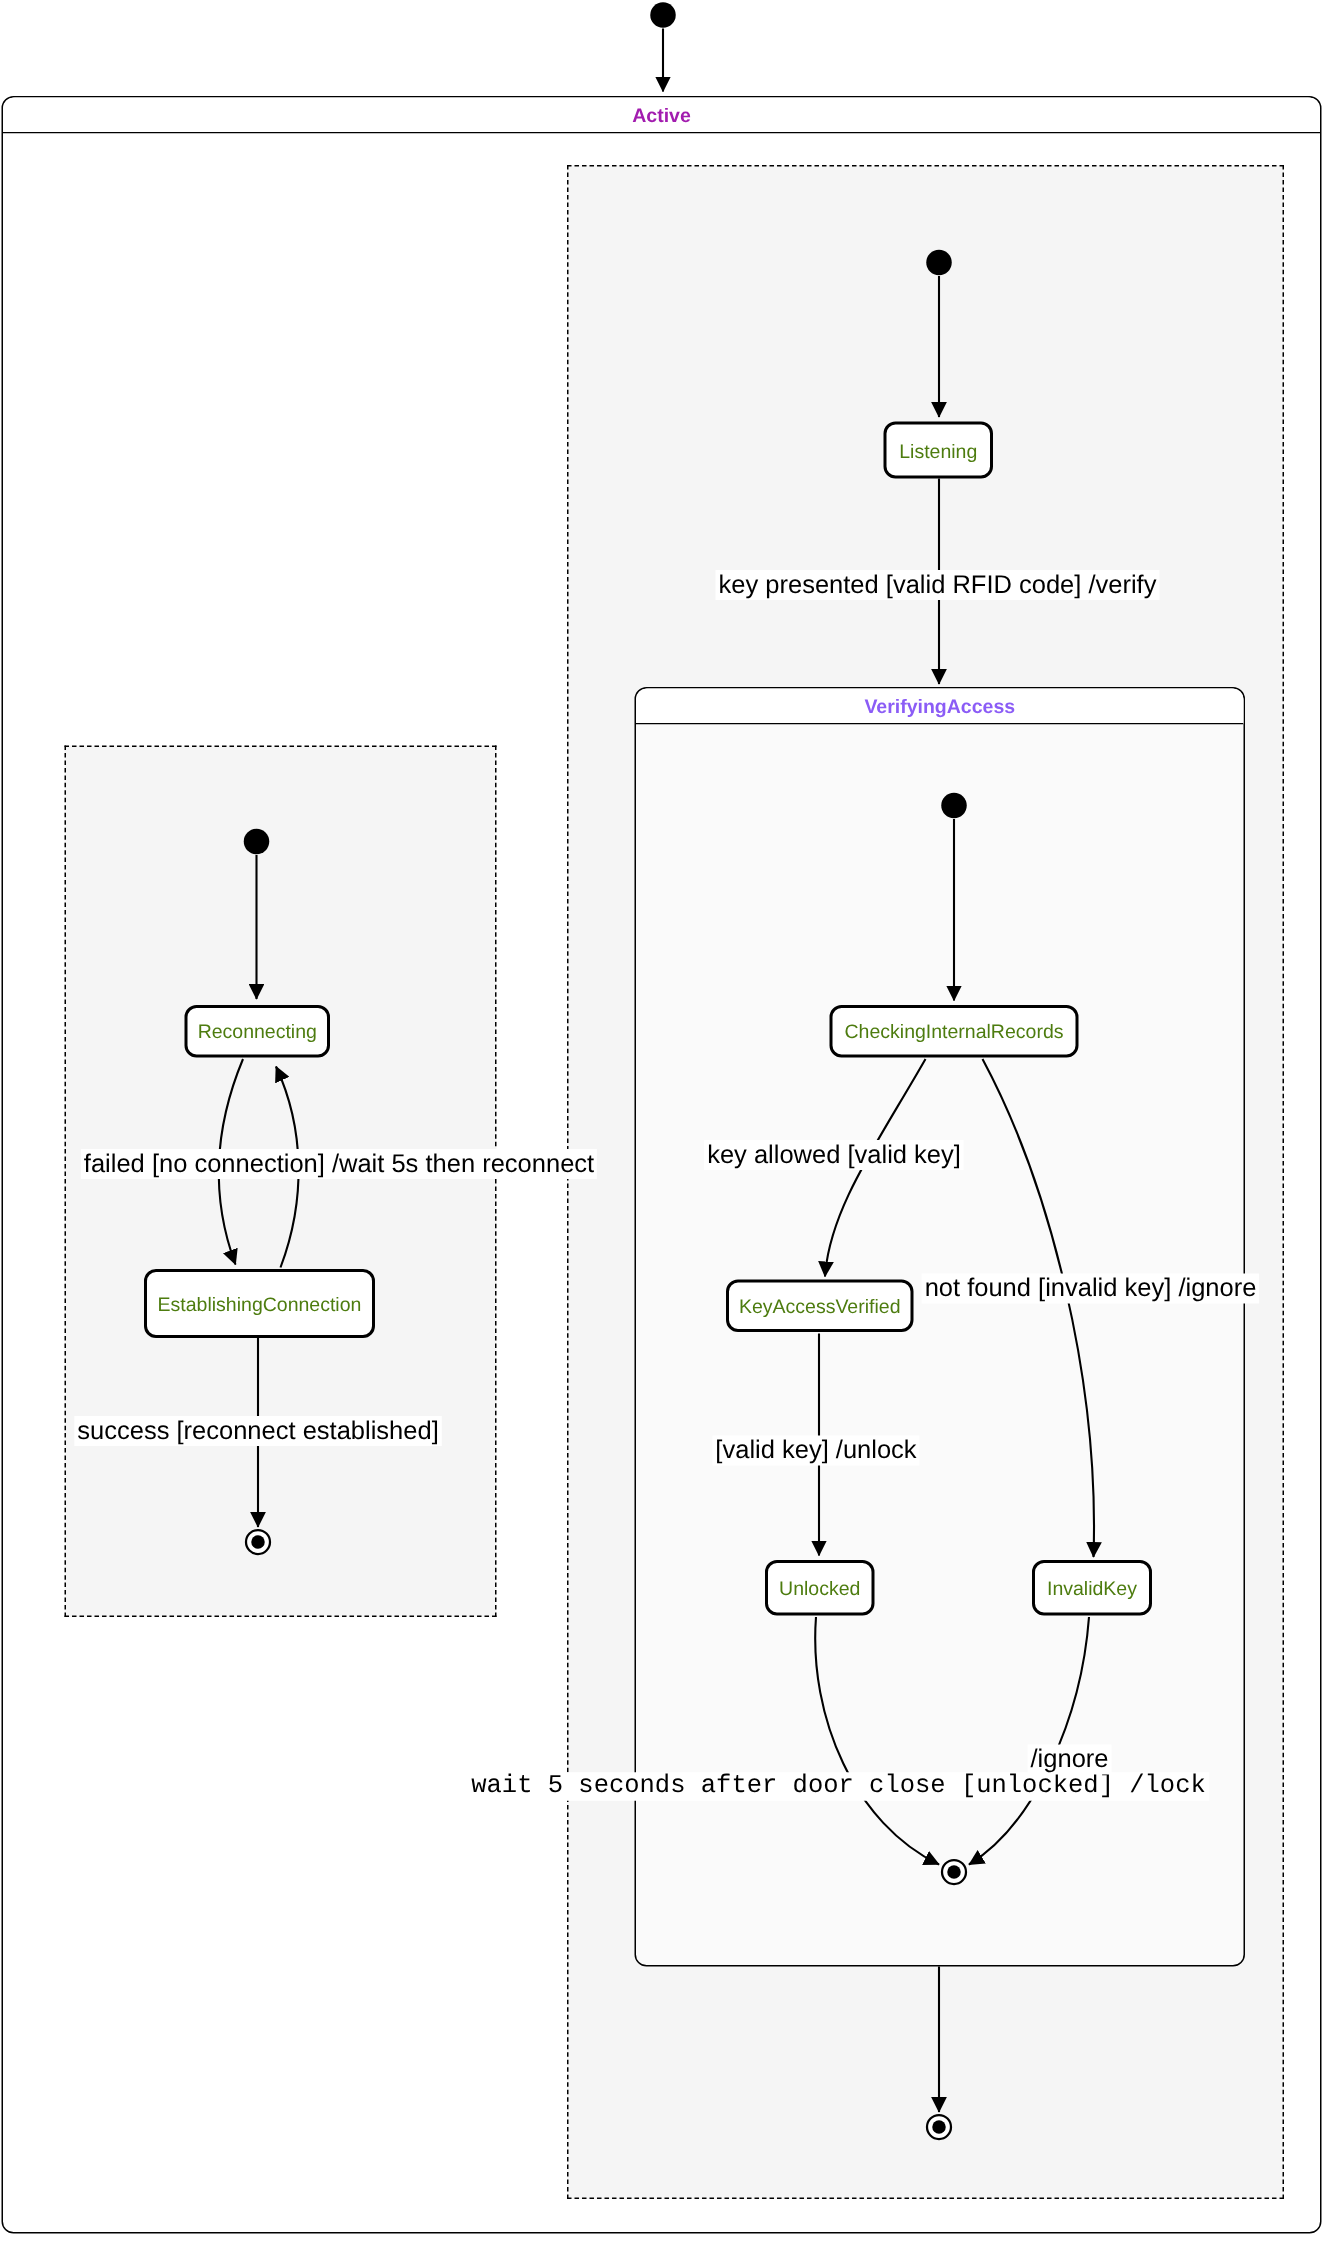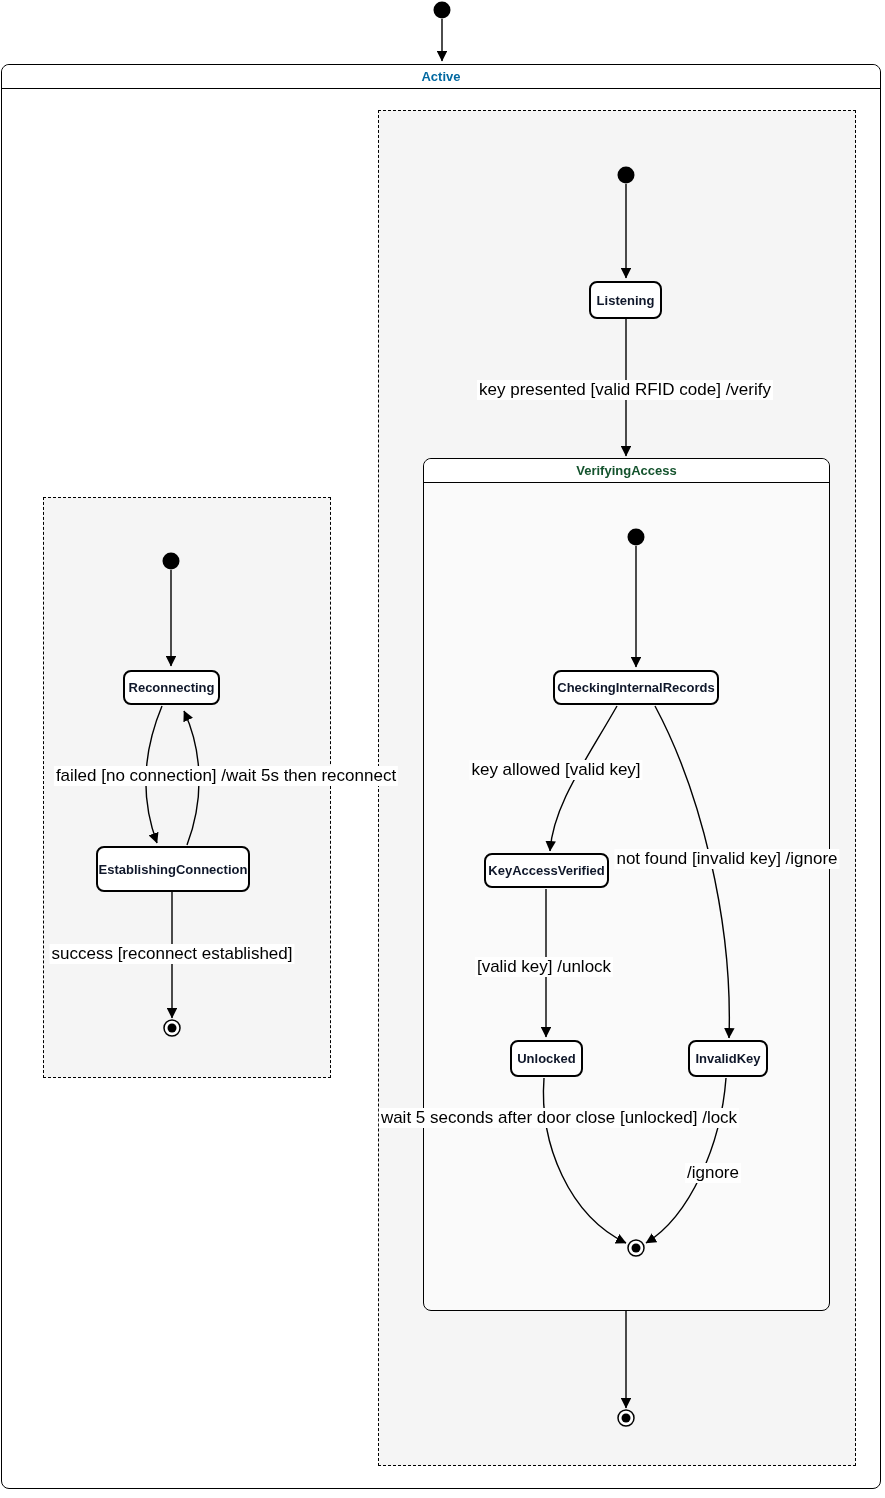--- a/index.html
+++ b/index.html
@@ -20,21 +20,21 @@
     border: 1.5px solid #000000;
     border-radius: 8px;
     box-sizing: border-box;
   }
   .active-title {
     height: 23px;
     line-height: 23px;
     text-align: center;
     font-weight: bold;
     font-size: 13px;
-    color: #0369a1;
+    color: #a21caf;
     border-bottom: 1.5px solid #000000;
     background: #ffffff;
     border-radius: 8px 8px 0 0;
   }
   
   .region {
     position: absolute;
     background: #f5f5f5;
     border: 1.7px dashed #000000;
     box-sizing: border-box;
@@ -50,21 +50,21 @@
     border: 1.5px solid #000000;
     border-radius: 8px;
     box-sizing: border-box;
   }
   .va-title {
     height: 23px;
     line-height: 23px;
     text-align: center;
     font-weight: bold;
     font-size: 13px;
-    color: #14532d;
+    color: #8b5cf6;
     border-bottom: 1.5px solid #000000;
     background: #ffffff;
     border-radius: 8px 8px 0 0;
   }
   .edges {
     position: absolute;
     left: 0; top: 0;
     width: 885px; height: 1498px;
     pointer-events: none;
   }
@@ -72,23 +72,22 @@
   .state {
     position: absolute;
     display: flex;
     align-items: center;
     justify-content: center;
     background: #ffffff;
     border: 2px solid #000000;
     border-radius: 8px;
     box-sizing: border-box;
     font-size: 13px;
-    color: #0f172a;
+    color: #4d7c0f;
     white-space: nowrap;
-    font-weight: bold;
   }
   
   .edge-label {
     position: absolute;
     transform: translate(-50%, -50%);
     background: #ffffff;
     padding: 0 2px;
     font-size: 17px;
     color: #000000;
     white-space: nowrap;
@@ -156,18 +155,18 @@
   <div class="state" style="left:484px; top:853px; width:125px; height:35px;">KeyAccessVerified</div>
   <div class="state" style="left:510px; top:1040px; width:73px; height:37px;text-align:right;">Unlocked</div>
   <div class="state" style="left:688px; top:1040px; width:80px; height:37px;">InvalidKey</div>
   <div class="state" style="left:123px; top:670px; width:97px; height:35px;">Reconnecting</div>
   <div class="state" style="left:96px; top:846px; width:154px; height:46px;">EstablishingConnection</div>
 
   <div class="edge-label" style="left:625px; top:390px;">key presented [valid RFID code] /verify</div>
   <div class="edge-label" style="left:556px; top:770px;">key allowed [valid key]</div>
   <div class="edge-label" style="left:727px; top:859px;">not found [invalid key] /ignore</div>
   <div class="edge-label" style="left:544px; top:967px;">[valid key] /unlock</div>
-  <div class="edge-label" style="left:559px; top:1118px;">wait 5 seconds after door close [unlocked] /lock</div>
+  <div class="edge-label" style="left:559px; top:1191px;font-family:Liberation Mono, monospace;">wait 5 seconds after door close [unlocked] /lock</div>
   <div class="edge-label" style="left:713px; top:1173px;">/ignore</div>
   <div class="edge-label" style="left:226px; top:776px;">failed [no connection] /wait 5s then reconnect</div>
   <div class="edge-label" style="left:172px; top:954px;">success [reconnect established]</div>
 
 </div>
 
 </body></html>

